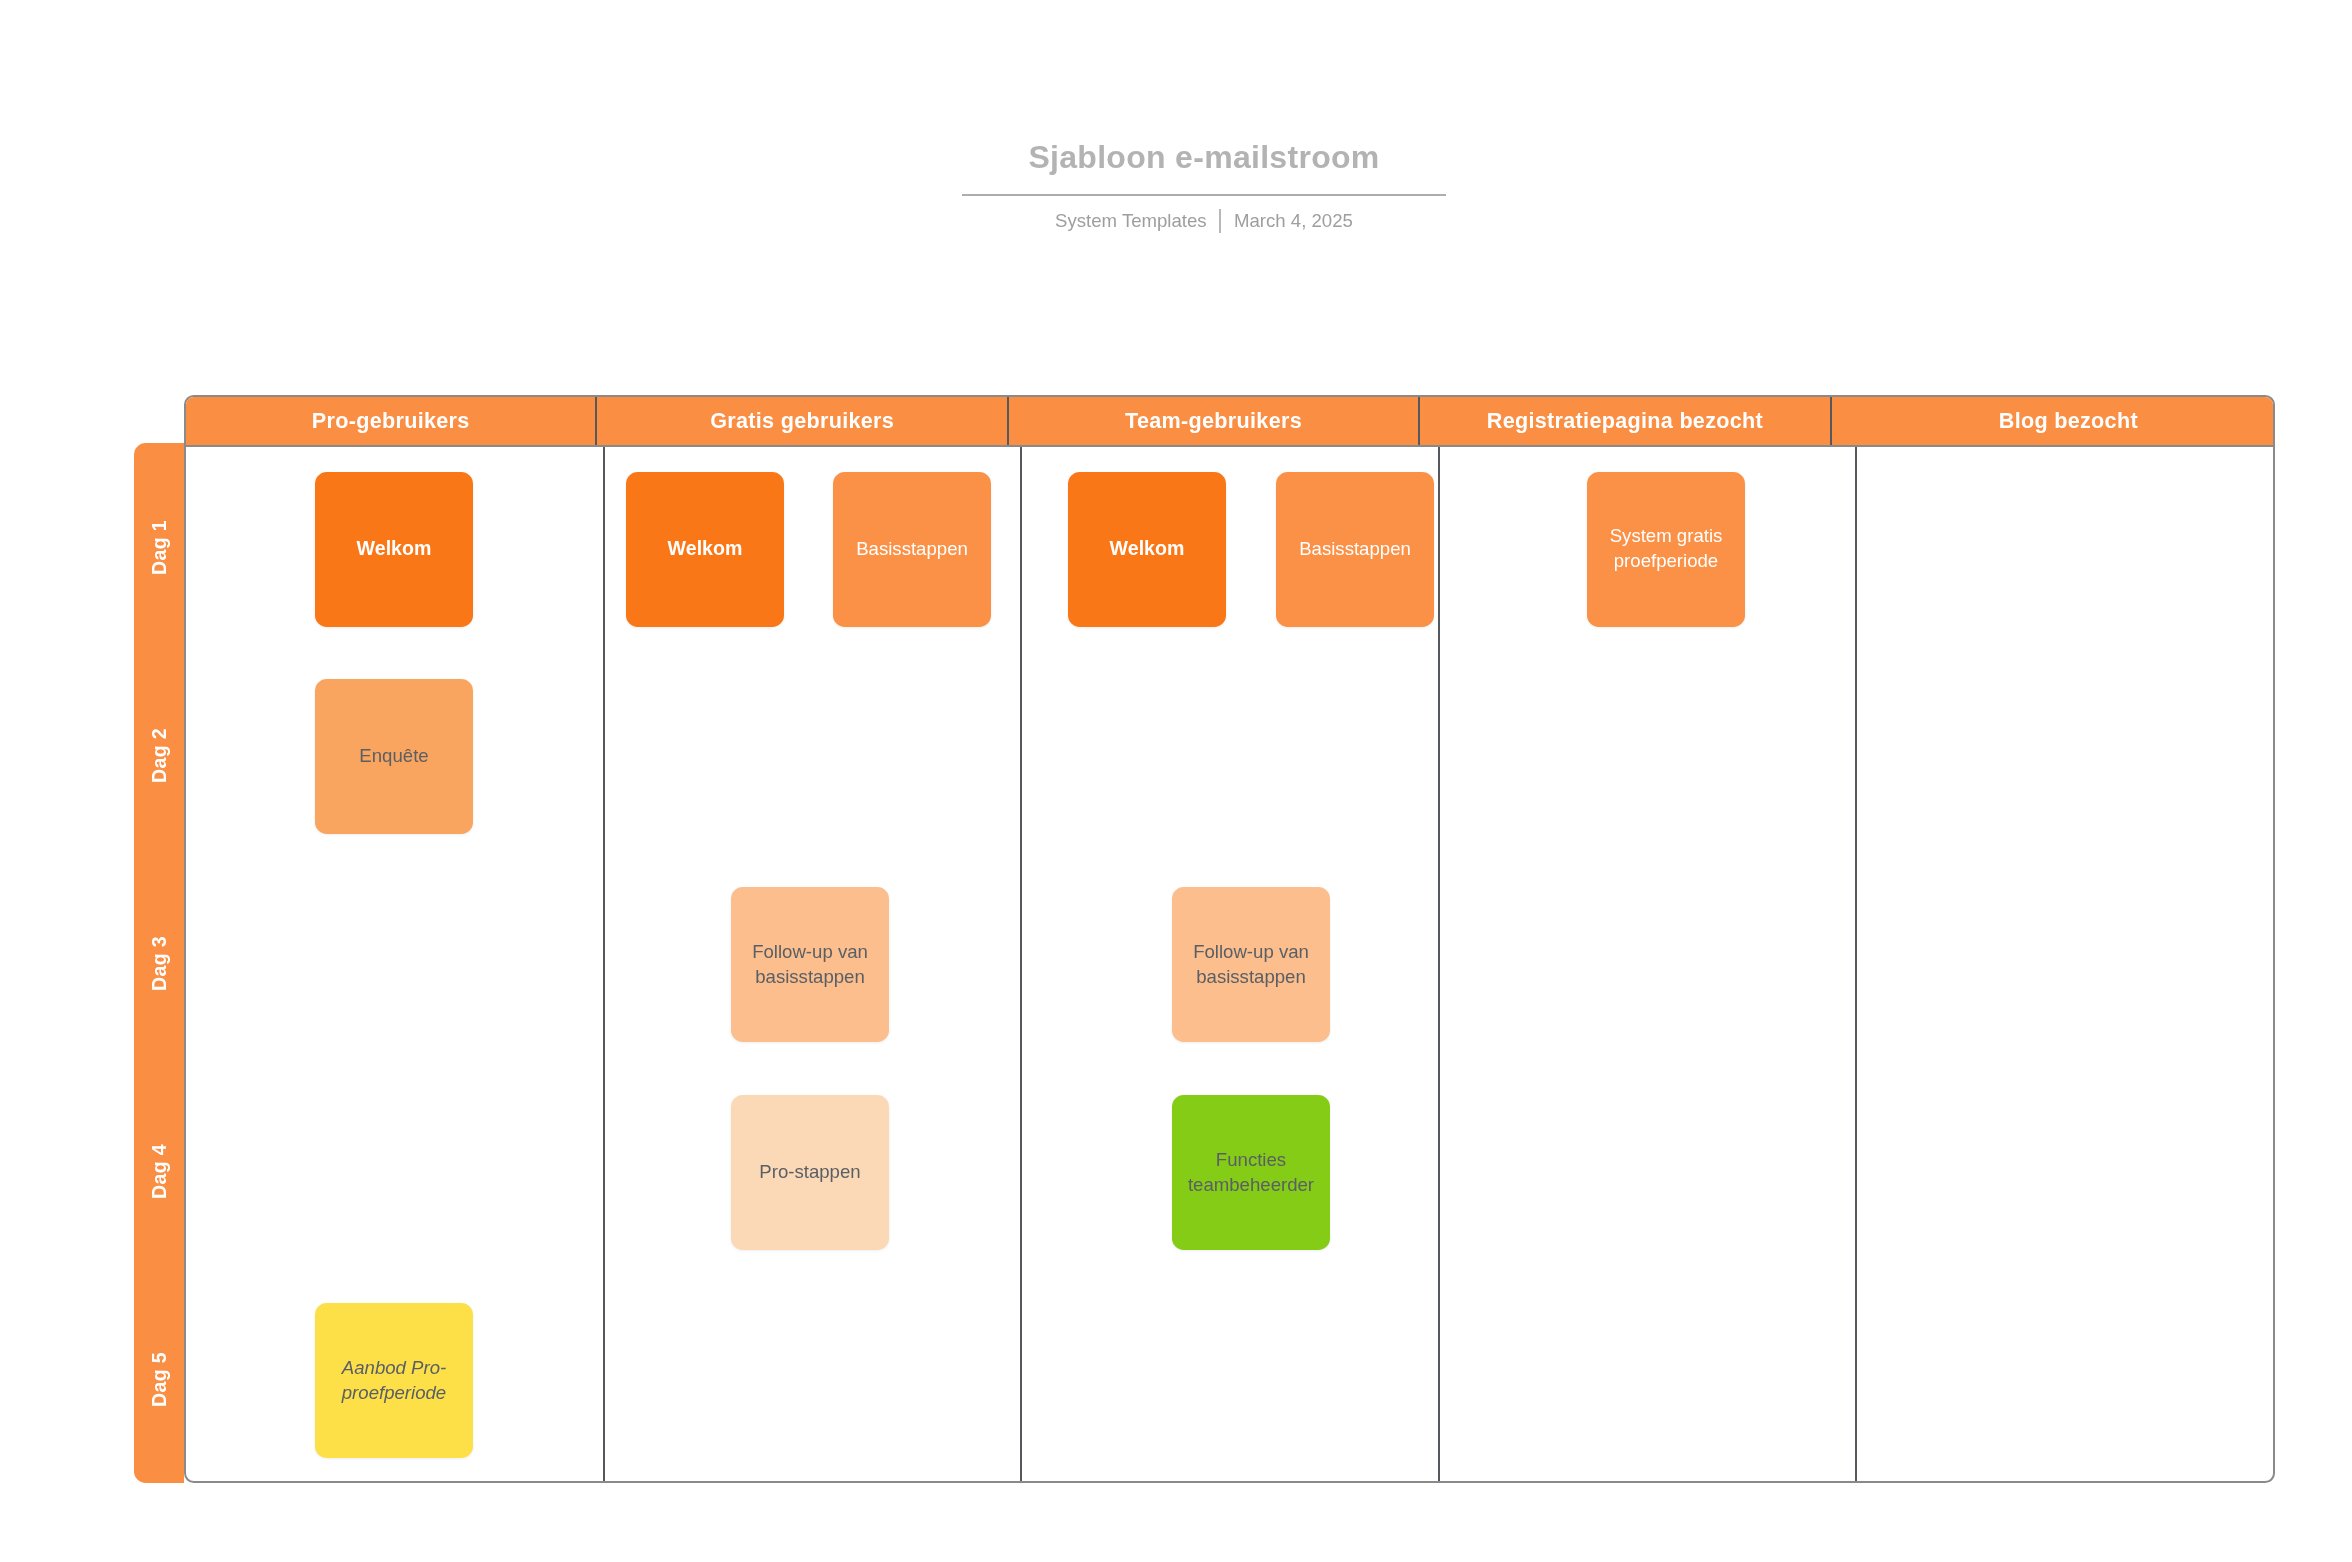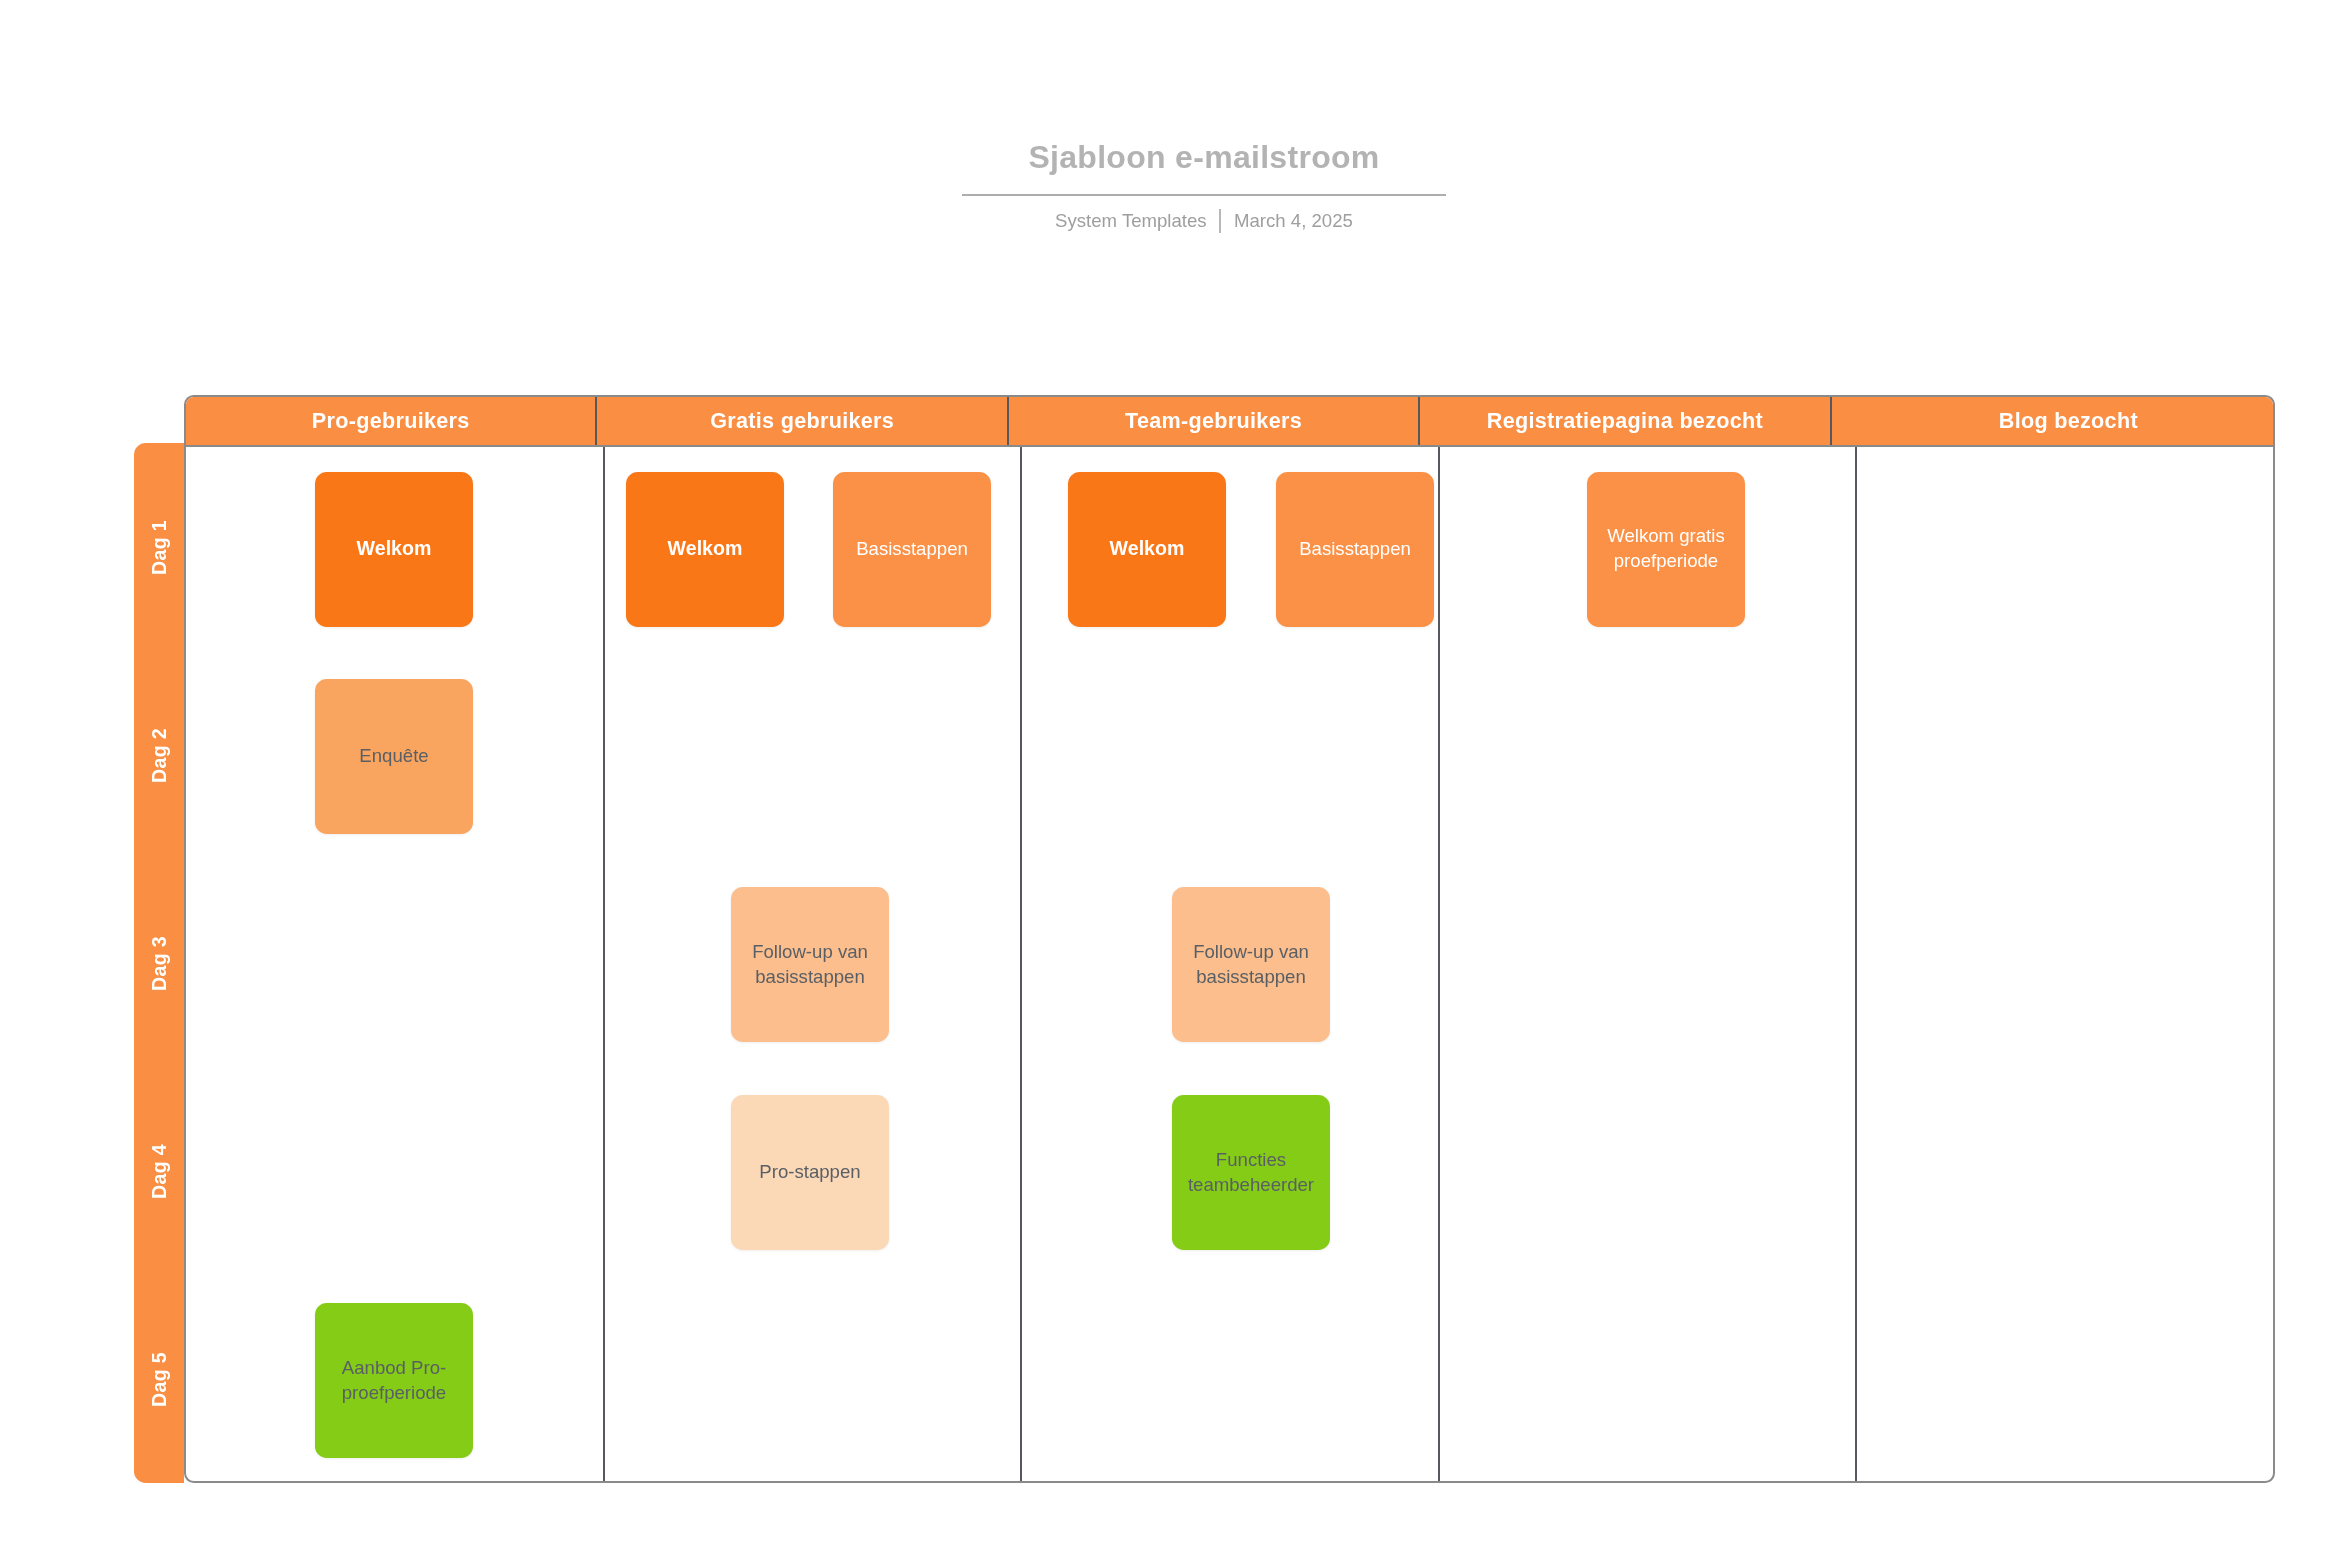--- a/index.html
+++ b/index.html
@@ -104,28 +104,28 @@
       <div class="vdiv" style="left:417px"></div>
       <div class="vdiv" style="left:834px"></div>
       <div class="vdiv" style="left:1252px"></div>
       <div class="vdiv" style="left:1669px"></div>
 
       <div class="card bold" style="left: 129px; top: 24.5px; background-color: rgb(249, 119, 22); color: rgb(255, 255, 255);">Welkom</div>
       <div class="card bold" style="left: 440px; top: 24.5px; background-color: rgb(249, 119, 22); color: rgb(255, 255, 255);">Welkom</div>
       <div class="card" style="left: 647px; top: 24.5px; background-color: rgb(250, 145, 71); color: rgb(255, 255, 255);">Basisstappen</div>
       <div class="card bold" style="left: 882px; top: 24.5px; background-color: rgb(249, 119, 22); color: rgb(255, 255, 255);">Welkom</div>
       <div class="card" style="left: 1090px; top: 24.5px; background-color: rgb(250, 145, 71); color: rgb(255, 255, 255);">Basisstappen</div>
-      <div class="card" style="left: 1401px; top: 24.5px; background-color: rgb(250, 145, 71); color: rgb(255, 255, 255);">Welkom gratis proefperiode</div>
+      <div class="card" style="left: 1401px; top: 24.5px; background-color: rgb(250, 145, 71); color: rgb(255, 255, 255);">System gratis proefperiode</div>
 
       <div class="card" style="left: 129px; top: 232px; background-color: rgb(249, 165, 95); color: rgb(90, 95, 102);">Enquête</div>
 
       <div class="card" style="left: 545px; top: 440px; background-color: rgb(251, 190, 140); color: rgb(90, 95, 102);">Follow-up van basisstappen</div>
       <div class="card" style="left: 986px; top: 440px; background-color: rgb(251, 190, 140); color: rgb(90, 95, 102);">Follow-up van basisstappen</div>
 
       <div class="card" style="left: 545px; top: 648px; background-color: rgb(252, 217, 182); color: rgb(90, 95, 102);">Pro-stappen</div>
       <div class="card" style="left: 986px; top: 648px; background-color: #84cc16; color: rgb(90, 95, 102);">Functies teambeheerder</div>
 
-      <div class="card" style="left: 129px; top: 856px; background-color: #84cc16; color: rgb(90, 95, 102);">Aanbod Pro-proefperiode</div>
+      <div class="card" style="left: 129px; top: 856px; background-color: #fde047; color: rgb(90, 95, 102); font-style: italic;">Aanbod Pro-proefperiode</div>
     </div>
   </div>
 
 </div>
 
 
 </body></html>

